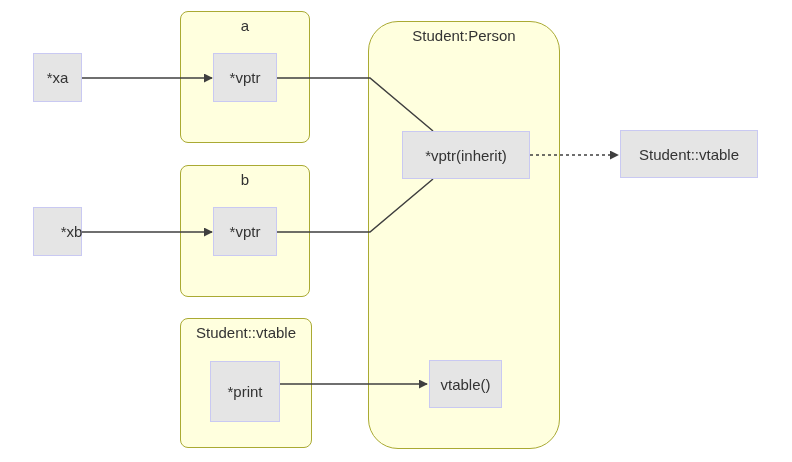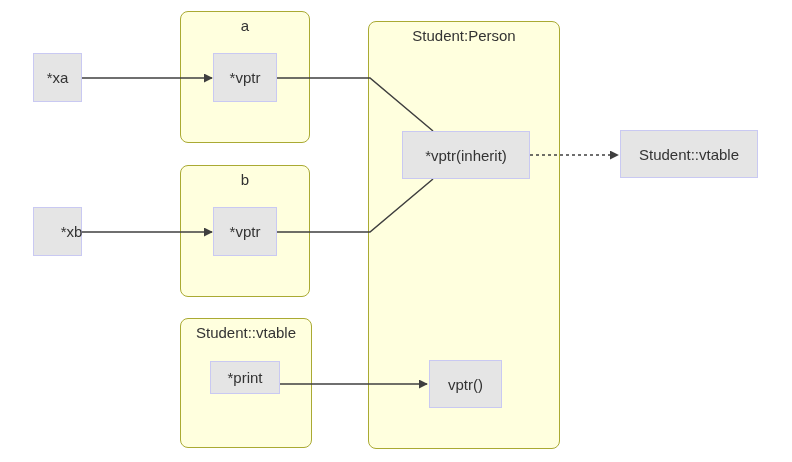--- a/index.html
+++ b/index.html
@@ -61,21 +61,21 @@
   </div>
 
   <div class="cluster" style="left:180px; top:165px; width:130px; height:132px;">
     <div class="cluster-label">b</div>
   </div>
 
   <div class="cluster" style="left:180px; top:318px; width:132px; height:130px;">
     <div class="cluster-label">Student::vtable</div>
   </div>
 
-  <div class="cluster" style="left:368px; top:21px; width:192px; height:428px;">
+  <div class="cluster" style="left:368px; top:21px; width:192px; height:428px;border-radius:30px;">
     <div class="cluster-label">Student:Person</div>
   </div>
 
   <svg class="edges" viewBox="0 0 792 462" xmlns="http://www.w3.org/2000/svg">
     <defs>
       <marker id="arrow" viewBox="0 0 10 10" refX="9" refY="5" markerWidth="9" markerHeight="9" markerUnits="userSpaceOnUse" orient="auto">
         <path d="M0,0 L10,5 L0,10 Z" fill="#3f3f3f"></path>
       </marker>
     </defs>
     <path d="M82,78 H212" stroke="#3f3f3f" stroke-width="1.5" fill="none" marker-end="url(#arrow)"></path>
@@ -91,17 +91,17 @@
   <div class="node" style="left:213px; top:53px; width:64px; height:49px;">*vptr</div>
 
   <div class="node" style="left:33px; top:207px; width:49px; height:49px;padding-left:28px;">*xb</div>
 
   <div class="node" style="left:213px; top:207px; width:64px; height:49px;">*vptr</div>
 
   <div class="node" style="left:402px; top:131px; width:128px; height:48px;">*vptr(inherit)</div>
 
   <div class="node" style="left:620px; top:130px; width:138px; height:48px;">Student::vtable</div>
 
-  <div class="node" style="left:210px; top:361px; width:70px; height:33px;">*print</div>
+  <div class="node" style="left:210px; top:361px; width:70px; height:61px;">*print</div>
 
-  <div class="node" style="left:429px; top:360px; width:73px; height:48px;">vptr()</div>
+  <div class="node" style="left:429px; top:360px; width:73px; height:48px;">vtable()</div>
 
 </div>
 
 </body></html>

